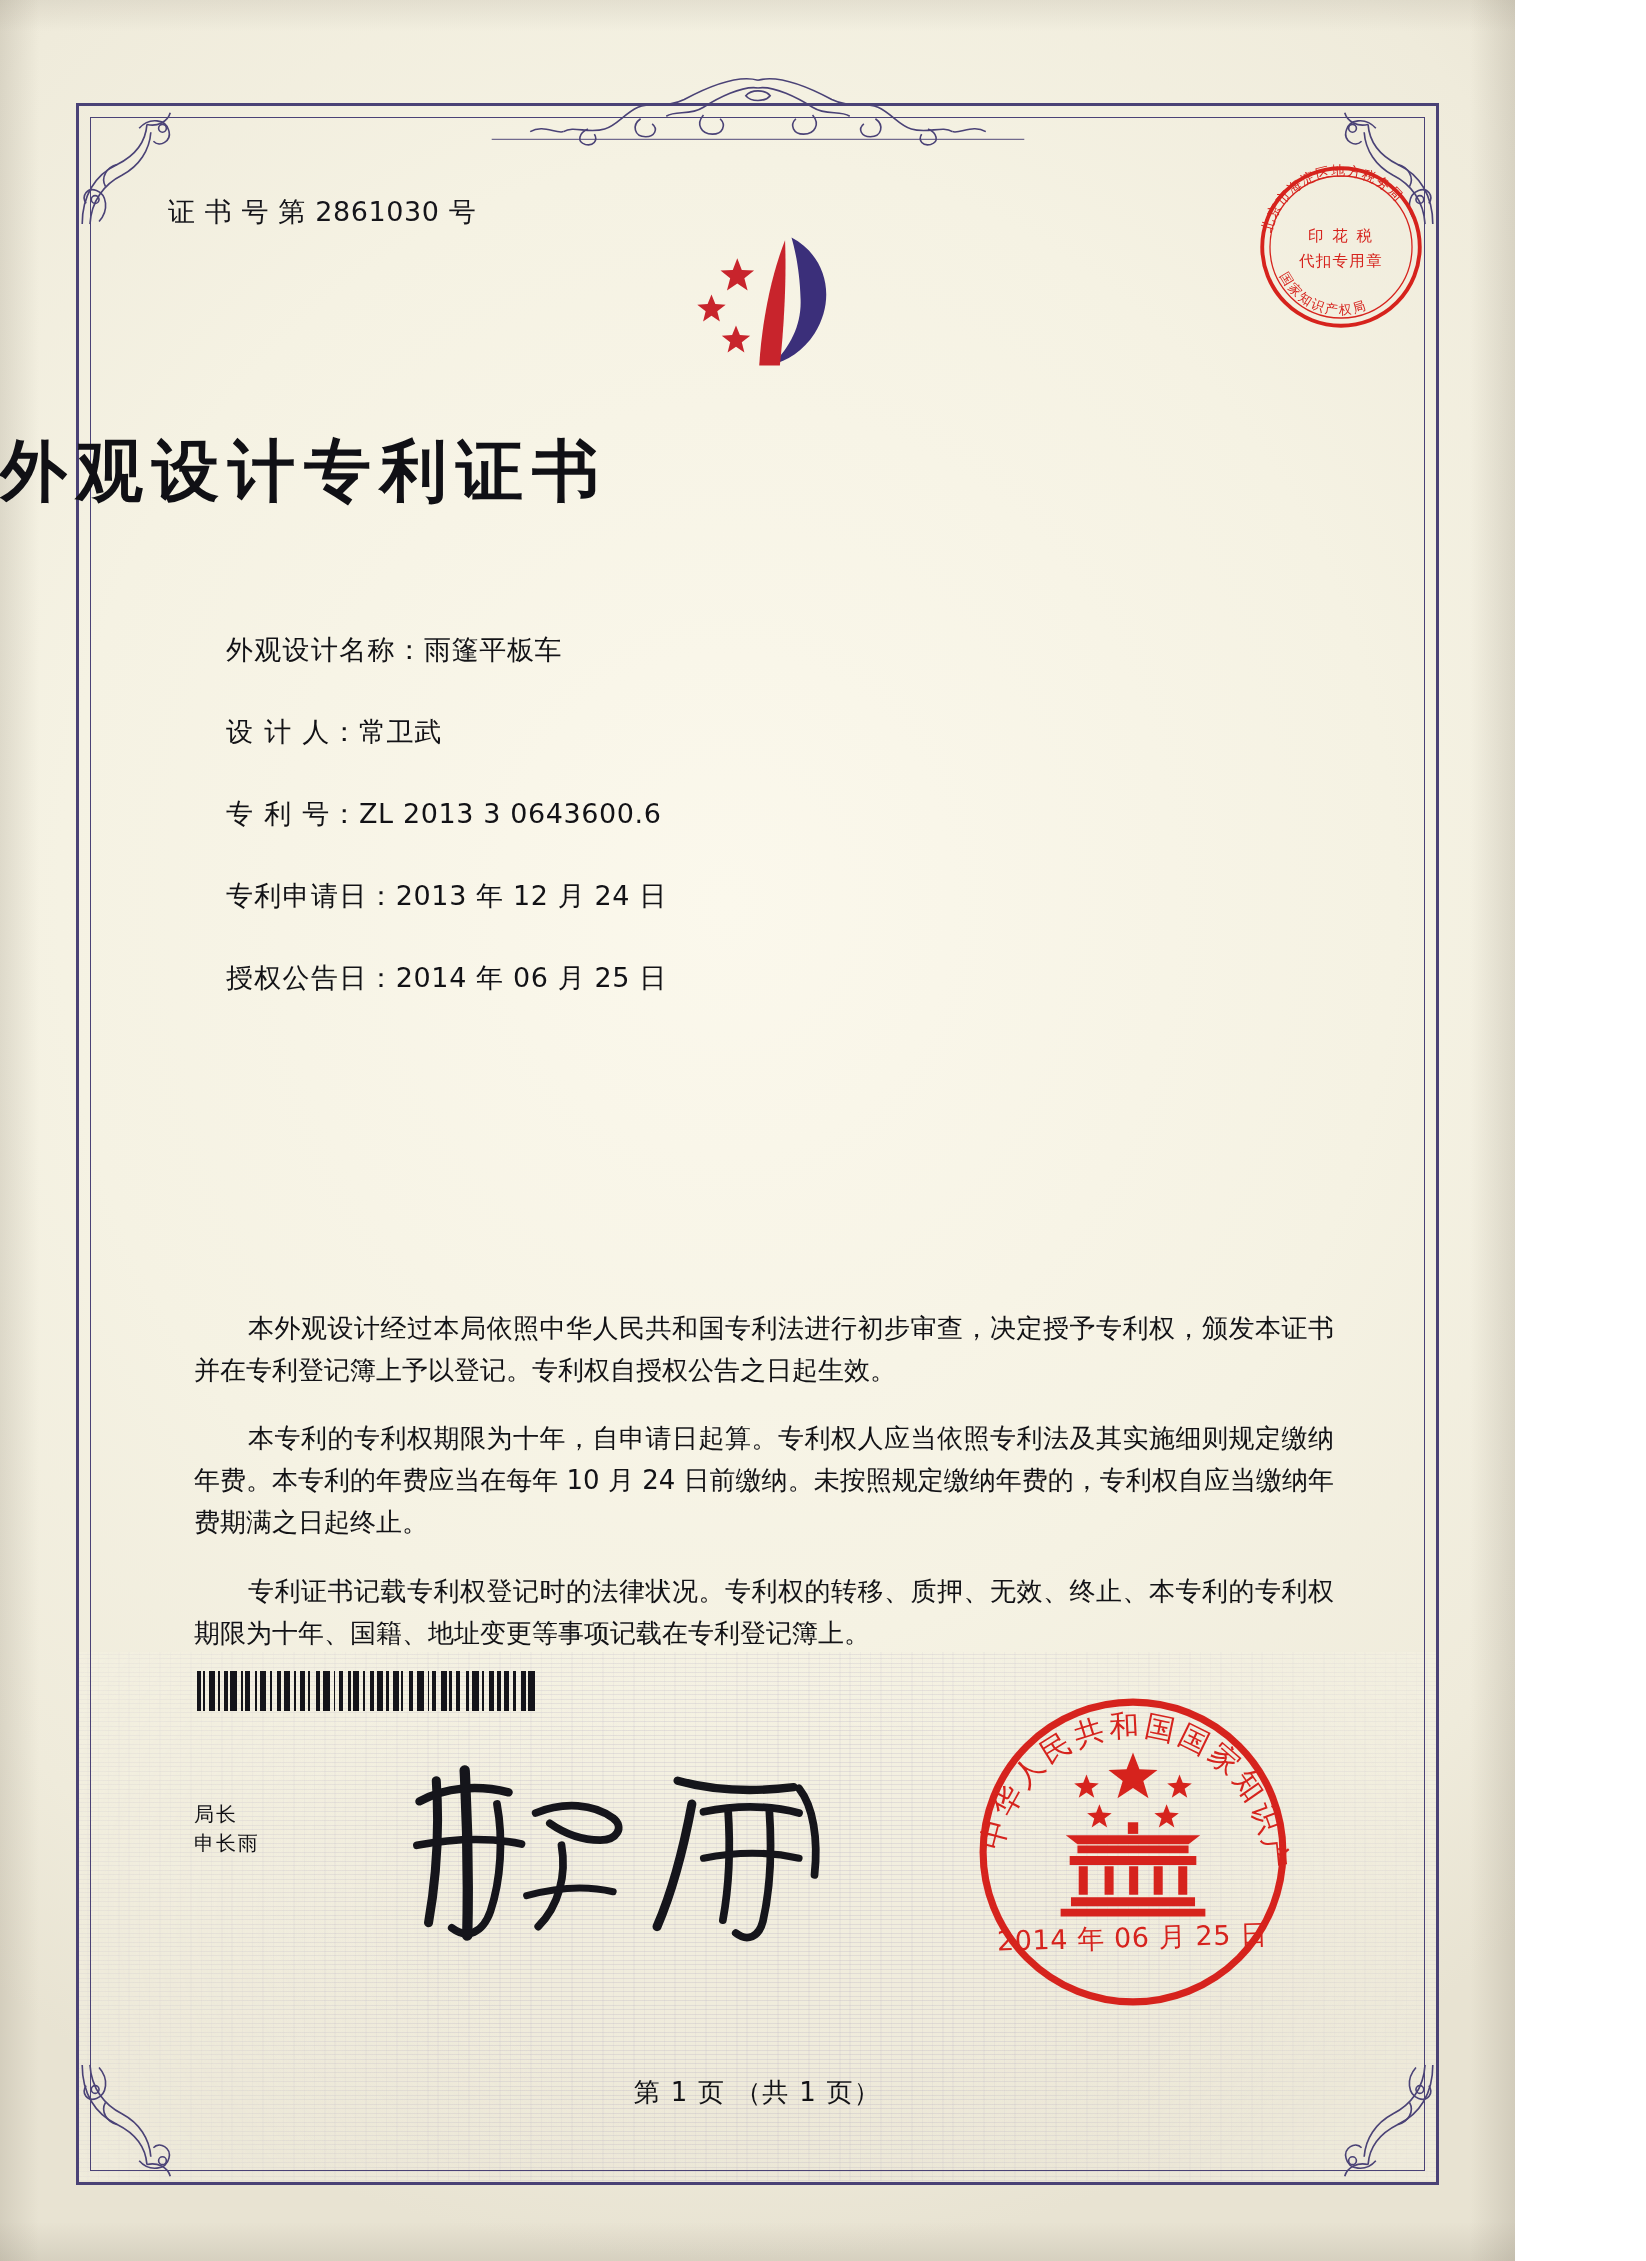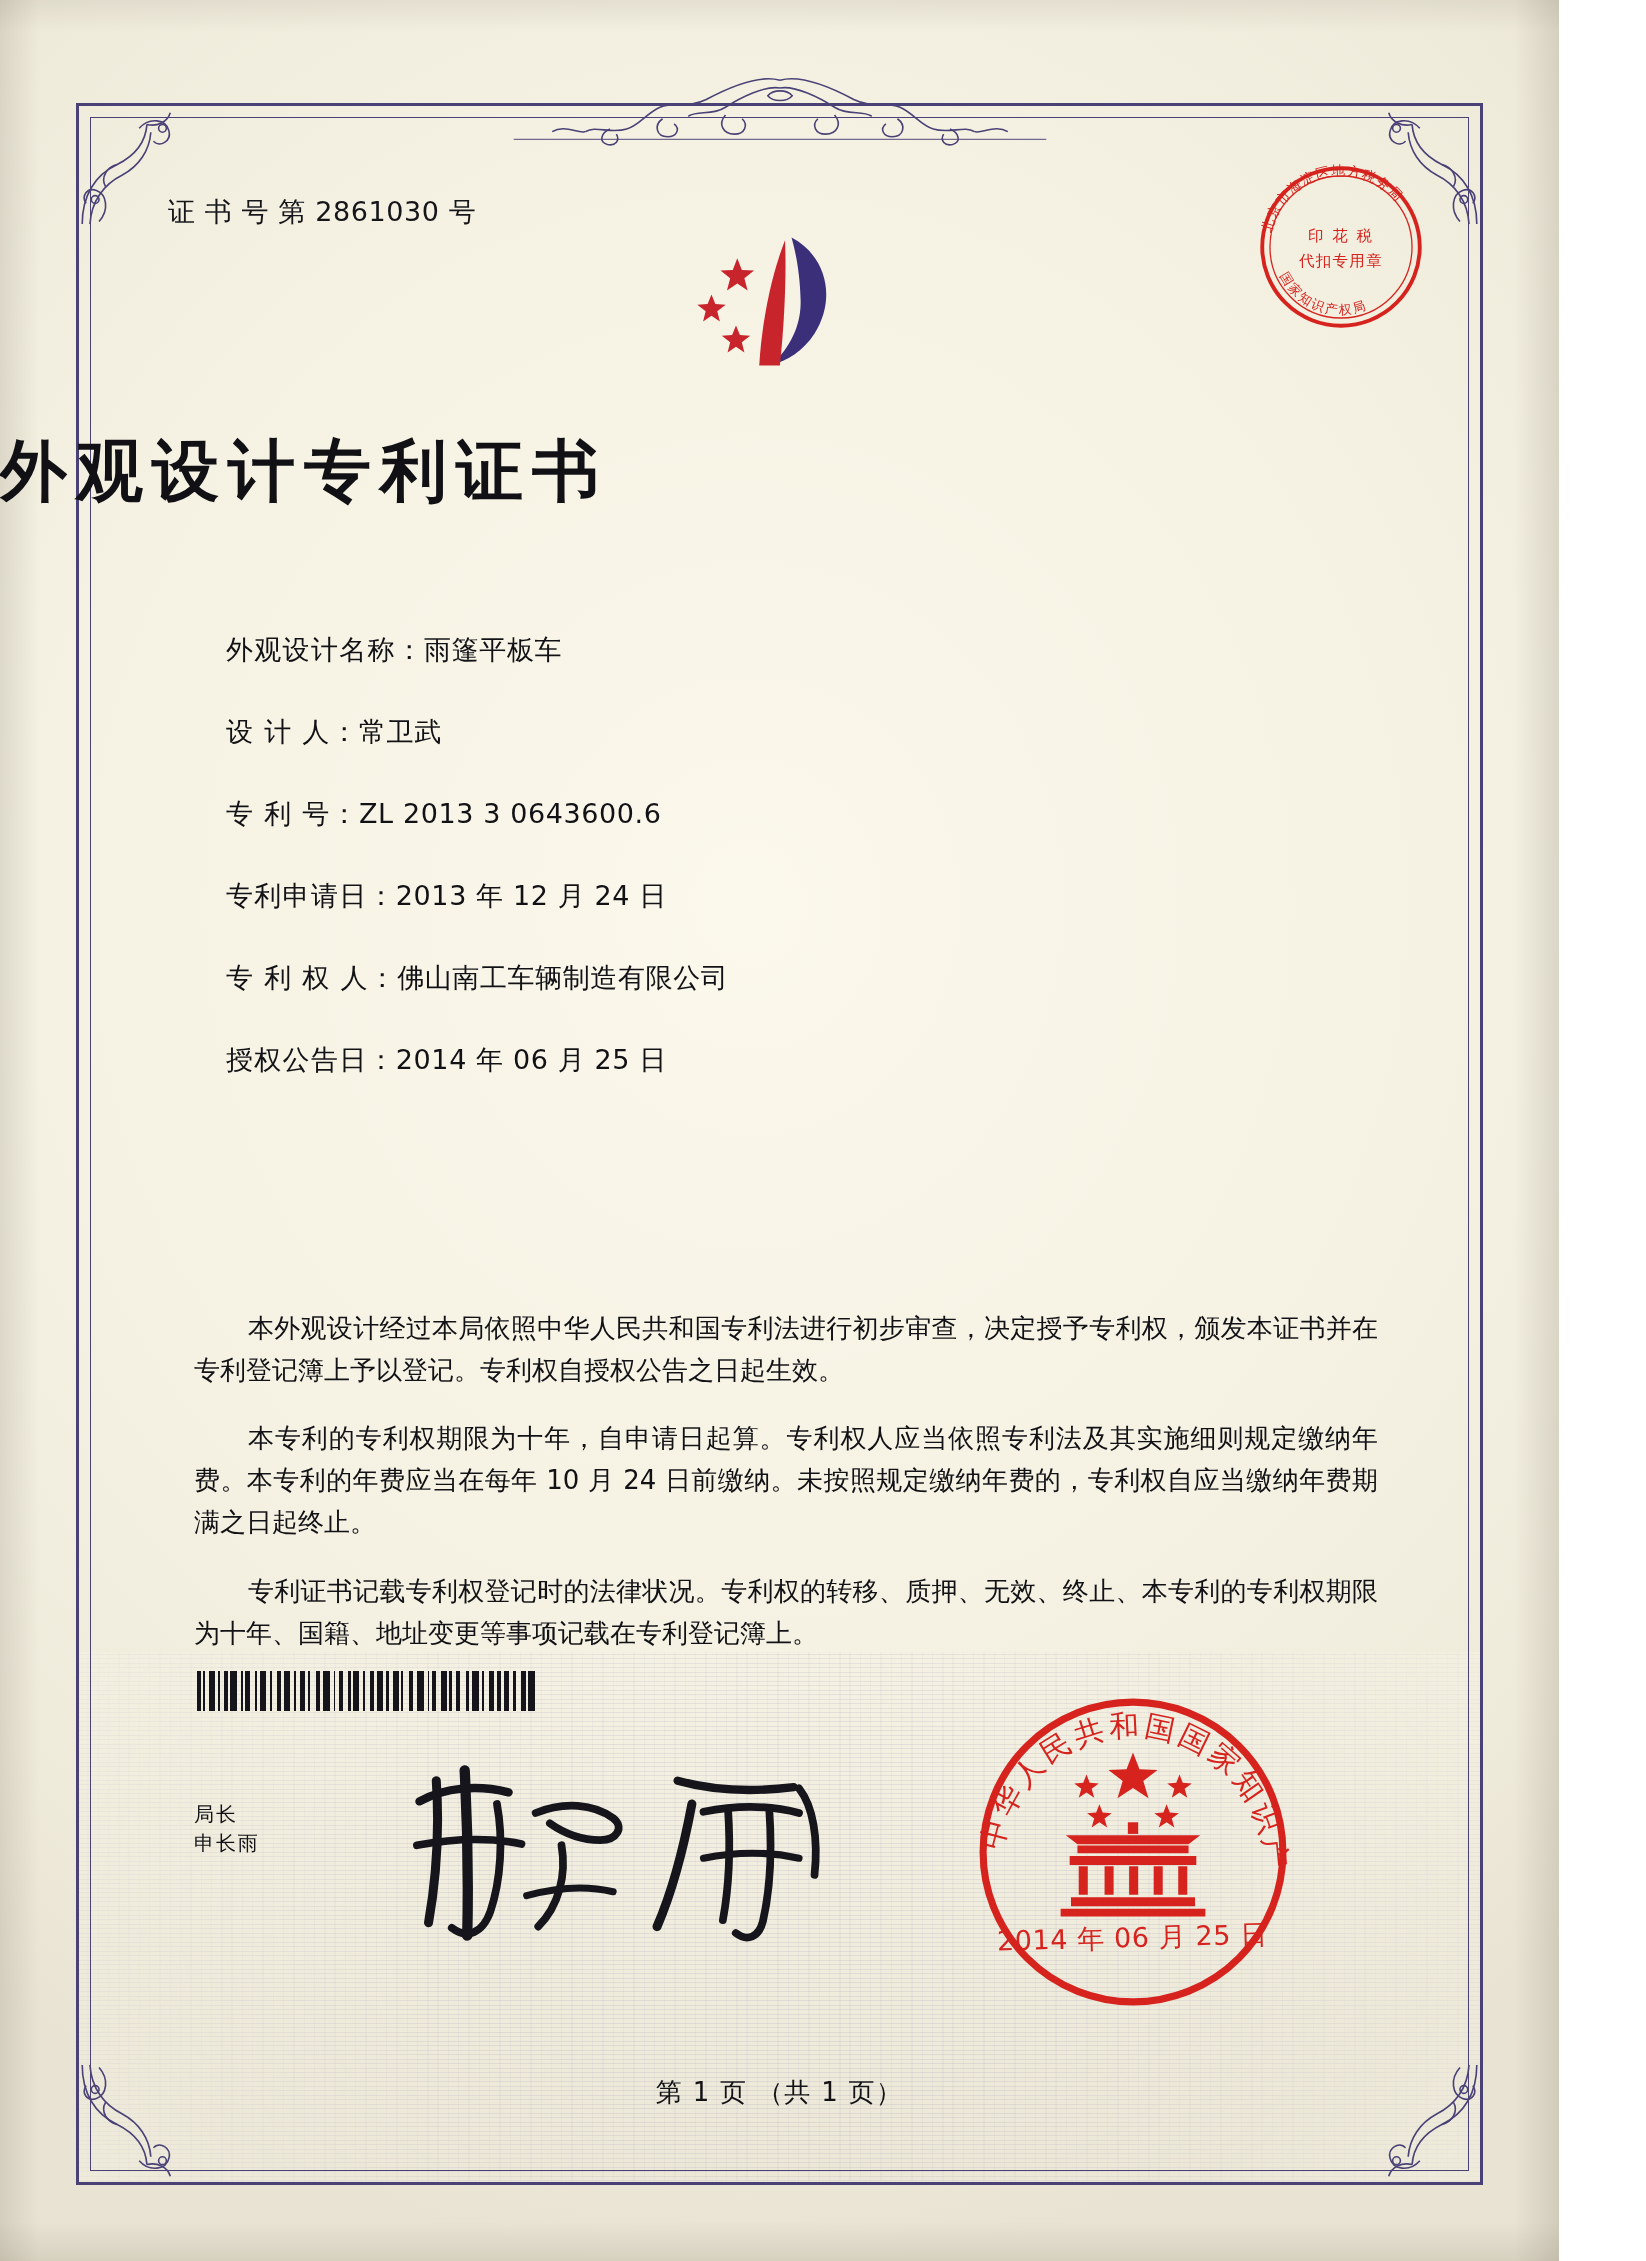--- a/index.html
+++ b/index.html
@@ -9,21 +9,20 @@
   }
   body {
     font-family: "DejaVu Sans", "Liberation Sans", sans-serif;
   }
   .page {
     position: relative;
     width: 1515px;
     height: 2261px;
     background: #f4f1e2;
     overflow: hidden;
-    padding-left: 44px;
   }
   
   .paper-tone {
     position: absolute;
     inset: 0;
     background:
       radial-gradient(ellipse 80% 60% at 48% 40%, #fbf8ec 0%, #f5f2e3 55%, #efebdb 85%, #e8e3d2 100%);
   }
   .paper-edge-shadow {
     position: absolute;
@@ -344,23 +343,20 @@
       <span class="lbl">外观设计名称：</span><span class="val">雨篷平板车</span>
     </div>
     <div class="field">
       <span class="lbl">设  计  人：</span><span class="val">常卫武</span>
     </div>
     <div class="field">
       <span class="lbl">专  利  号：</span><span class="val">ZL 2013 3 0643600.6</span>
     </div>
     <div class="field">
       <span class="lbl">专利申请日：</span><span class="val">2013 年 12 月 24 日</span>
-    </div>
-    <div class="field">
-      <span class="lbl">专 利 权 人：</span><span class="val">佛山南工车辆制造有限公司</span>
     </div>
     <div class="field">
       <span class="lbl">授权公告日：</span><span class="val">2014 年 06 月 25 日</span>
     </div>
   </div>
 
   <div class="paras">
     <p class="para">本外观设计经过本局依照中华人民共和国专利法进行初步审查，决定授予专利权，颁发本证书并在专利登记簿上予以登记。专利权自授权公告之日起生效。</p>
     <p class="para">本专利的专利权期限为十年，自申请日起算。专利权人应当依照专利法及其实施细则规定缴纳年费。本专利的年费应当在每年 10 月 24 日前缴纳。未按照规定缴纳年费的，专利权自应当缴纳年费期满之日起终止。</p>
     <p class="para">专利证书记载专利权登记时的法律状况。专利权的转移、质押、无效、终止、本专利的专利权期限为十年、国籍、地址变更等事项记载在专利登记簿上。</p>

